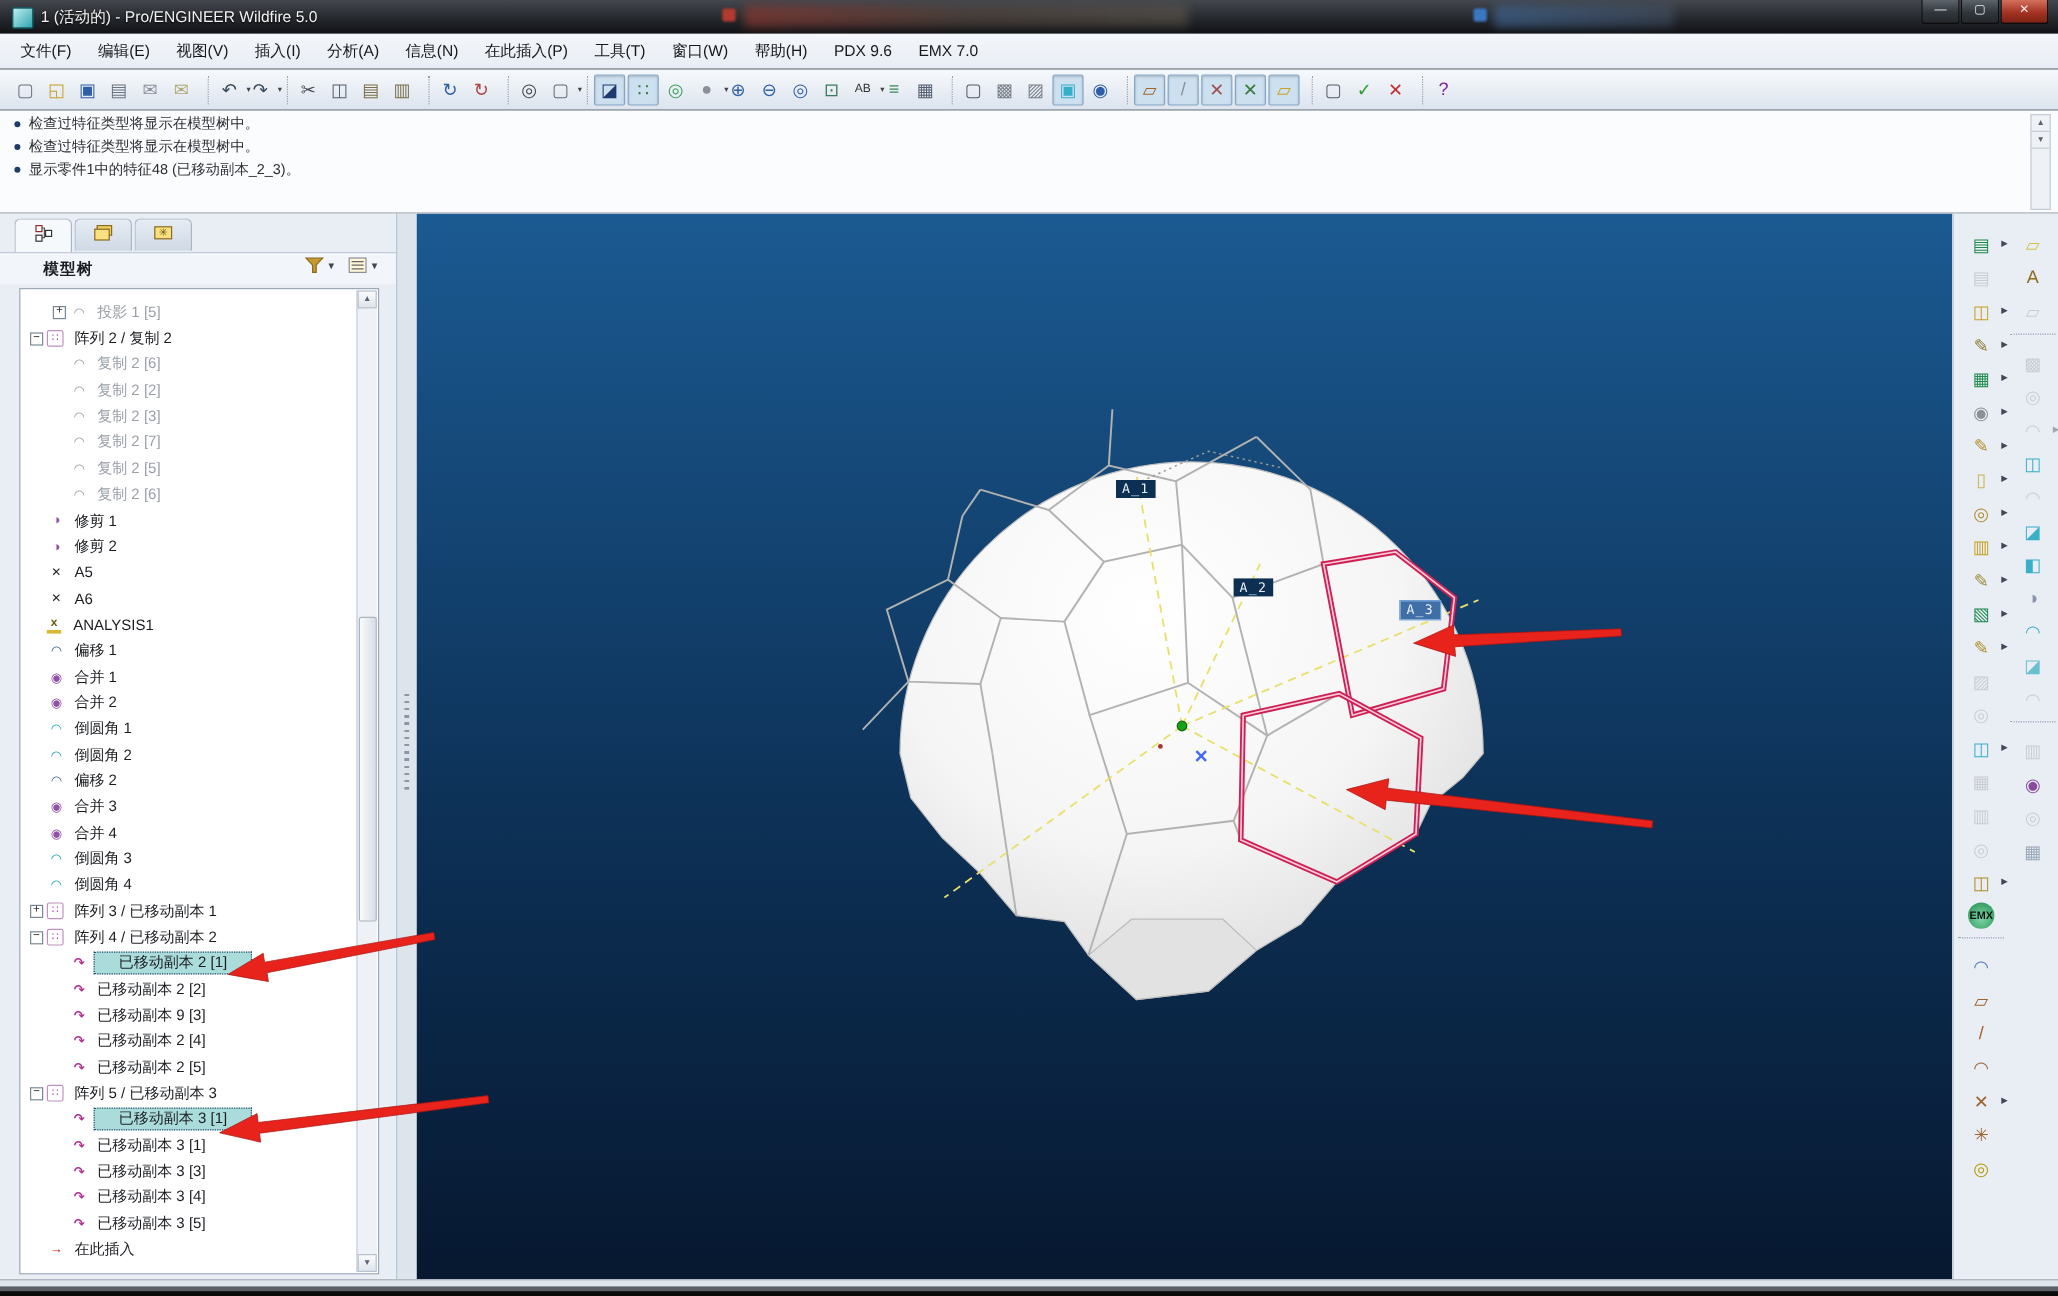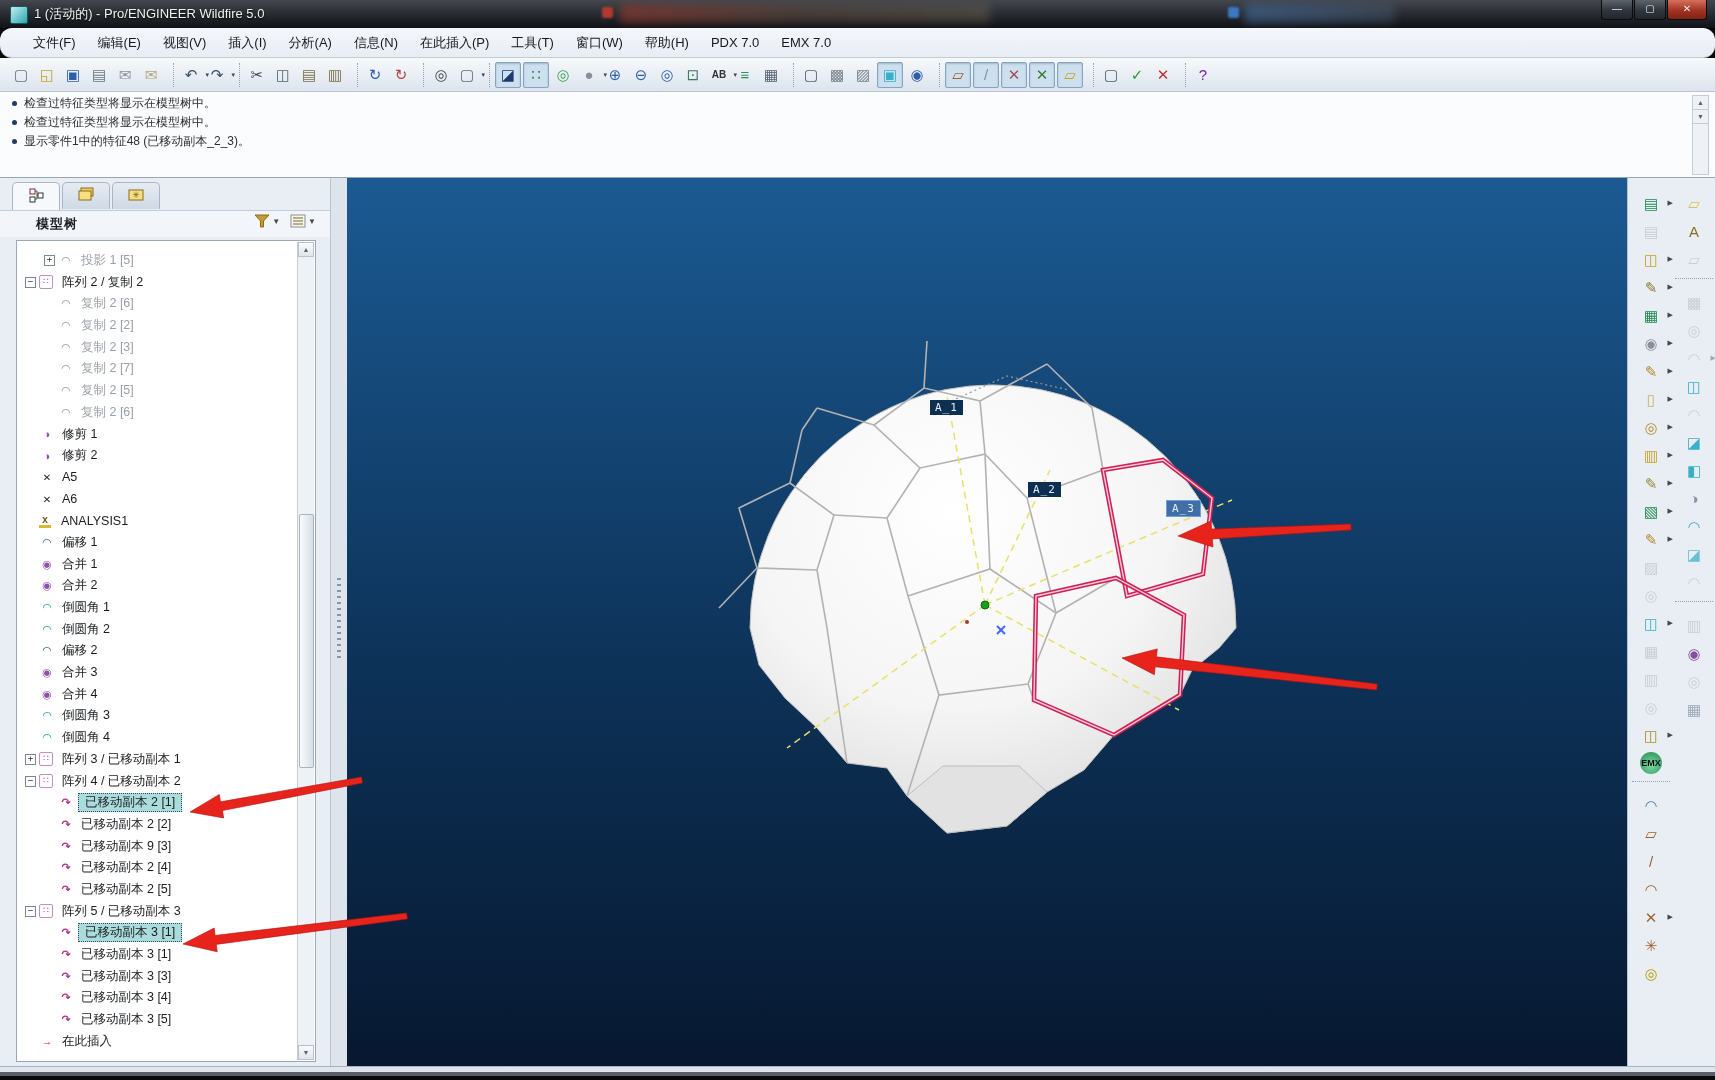--- a/index.html
+++ b/index.html
@@ -16,32 +16,32 @@
   .bp2{left:1245px;width:150px;background:linear-gradient(90deg,rgba(70,115,170,.55),rgba(90,110,140,.3));}
   .bpdot{position:absolute;top:7px;width:11px;height:11px;filter:blur(1px);border-radius:2px;}
   .bd1{left:602px;background:#b23a2e;} .bd2{left:1228px;background:#3a78c0;}
   .wctrls{position:absolute;right:8px;top:0;display:flex;}
   .wc{width:30px;height:19px;margin-left:1px;border:1px solid #0c0c0c;border-top:none;
       border-radius:0 0 3px 3px;color:#eee;font-size:10px;line-height:18px;text-align:center;
       background:linear-gradient(#5c636a,#31363c 55%,#23272c);}
   .wc.close{background:linear-gradient(#d4705c,#a33322 55%,#7e2114);width:38px;}
   
   .menubar{position:absolute;left:0;top:28px;width:1715px;height:30px;display:flex;align-items:center;
-    background:linear-gradient(#f4f7fb,#e8edf4);border-bottom:1px solid #c3ccd8;padding-left:22px;box-sizing:border-box;border-radius:12px;}
+    background:linear-gradient(#f4f7fb,#e8edf4);border-bottom:1px solid #c3ccd8;padding-left:6px;box-sizing:border-box;}
   .menu-item{font-size:13px;color:#16181c;padding:0 11px;line-height:30px;white-space:nowrap;}
   
   .toolbar{position:absolute;left:0;top:58px;width:1715px;height:34px;display:flex;align-items:center;
     background:linear-gradient(#f6f9fc,#dde4ee);border-bottom:1px solid #b9c3d1;padding-left:8px;box-sizing:border-box;}
   .tb-group{display:flex;align-items:center;}
   .tb-sep{width:7px;height:24px;border-right:1px dotted #96a2b4;margin:0 4px 0 2px;}
   .tbi{width:24px;height:24px;margin:0 1px;display:flex;align-items:center;justify-content:center;
        font-size:15px;border-radius:2px;position:relative;}
   .tbi.pressed{background:#cde0f0;border:1px solid #84a5c4;box-shadow:inset 0 1px 2px rgba(0,0,0,.2);}
   .tbi .caret{position:absolute;right:-6px;top:8px;font-size:7px;color:#444;}
-  .tbi.ab{font-size:10px;font-weight:bold;color:#333;}
+  .tbi.ab{font-size:10px;font-weight:normal;color:#333;}
   
   .msgarea{position:absolute;left:0;top:92px;width:1715px;height:86px;background:#fbfcfd;
     border-bottom:1px solid #98a4b2;box-sizing:border-box;}
   .msg-line{display:flex;align-items:center;font-size:12px;color:#2c2f34;height:16px;margin:3px 0 0 12px;}
   .msg-line .dot{width:5px;height:5px;border-radius:50%;background:#1e3c64;margin-right:7px;flex:0 0 auto;}
   .msgscroll{position:absolute;right:6px;top:3px;width:15px;height:78px;background:#eef1f5;border:1px solid #c4ccd6;}
   .msgscroll .sa{height:13px;border-bottom:1px solid #c4ccd6;font-size:7px;text-align:center;line-height:13px;color:#5a6572;}
   .selbar{position:absolute;right:60px;top:140px;display:flex;align-items:center;}
   .selbar .vsep{width:1px;height:24px;background:#b8c2ce;margin-right:12px;}
   .sel-label{font-size:12.5px;color:#1c1e22;margin:0 14px 0 8px;white-space:nowrap;}
@@ -76,21 +76,21 @@
   .ti-pattern{color:#a840a8;border:1px solid #c090c0;border-radius:2px;width:12px;height:12px;line-height:11px;font-size:9px;margin-right:6px;}
   .ti-trim,.ti-merge{color:#9050a8;}
   .ti-axis{color:#222;font-size:10px;}
   .ti-analysis{color:#6a5a10;font-weight:bold;border-bottom:3px solid #d8b830;font-size:10px;width:12px;margin-right:7px;}
   .ti-offset{color:#4a6a9a;}
   .ti-round{color:#2aa8b8;font-weight:bold;}
   .ti-moved-copy{color:#b03090;font-weight:bold;}
   .ti-insert{color:#cc1f1f;font-weight:bold;}
   .tlabel{font-size:12.5px;color:#1a1c20;padding:1px 3px;}
   .trow.grayed .tlabel,.trow.grayed .ti{color:#9aa0a8;}
-  .trow.selected .tlabel{background:#abdcdc;border:1px dotted #2a4a6a;padding:0 6px;}
+  .trow.selected .tlabel{background:#abdcdc;border:1px dotted #2a4a6a;padding:0 20px;}
   .treescroll{position:absolute;right:1px;top:1px;width:16px;height:818px;background:#eef1f5;border-left:1px solid #c4ccd6;}
   .treescroll .sa{height:15px;background:linear-gradient(#fafbfc,#dfe5ec);border:1px solid #b8c2ce;
      font-size:7px;text-align:center;line-height:14px;color:#5a6572;box-sizing:border-box;}
   .treescroll .sa.dn{position:absolute;bottom:0;width:16px;}
   .treethumb{position:absolute;left:1px;top:272px;width:13px;height:252px;background:linear-gradient(90deg,#fafbfc,#d7dee6);
      border:1px solid #a8b4c2;border-radius:2px;}
   .splitter{position:absolute;left:330px;top:0;width:17px;height:888px;background:#dde4ec;border-left:1px solid #b9c3d1;}
   .splitter .grip{position:absolute;left:6px;top:400px;width:4px;height:80px;
      background:repeating-linear-gradient(#8a95a5 0 2px,transparent 2px 6px);}
   
@@ -139,21 +139,21 @@
     <span class="menu-item">文件(F)</span>
     <span class="menu-item">编辑(E)</span>
     <span class="menu-item">视图(V)</span>
     <span class="menu-item">插入(I)</span>
     <span class="menu-item">分析(A)</span>
     <span class="menu-item">信息(N)</span>
     <span class="menu-item">在此插入(P)</span>
     <span class="menu-item">工具(T)</span>
     <span class="menu-item">窗口(W)</span>
     <span class="menu-item">帮助(H)</span>
-    <span class="menu-item">PDX 7.0</span>
+    <span class="menu-item">PDX 9.6</span>
     <span class="menu-item">EMX 7.0</span>
   </div>
 
 <div class="toolbar" id="tb">
     <div class="tb-group">
       <div class="tbi" style="color: rgb(107, 116, 128);">▢</div>
       <div class="tbi" style="color: rgb(201, 162, 39);">◱</div>
       <div class="tbi" style="color: rgb(45, 95, 168);">▣</div>
       <div class="tbi" style="color: rgb(107, 116, 128);">▤</div>
       <div class="tbi" style="color: rgb(138, 143, 152);">✉</div>

